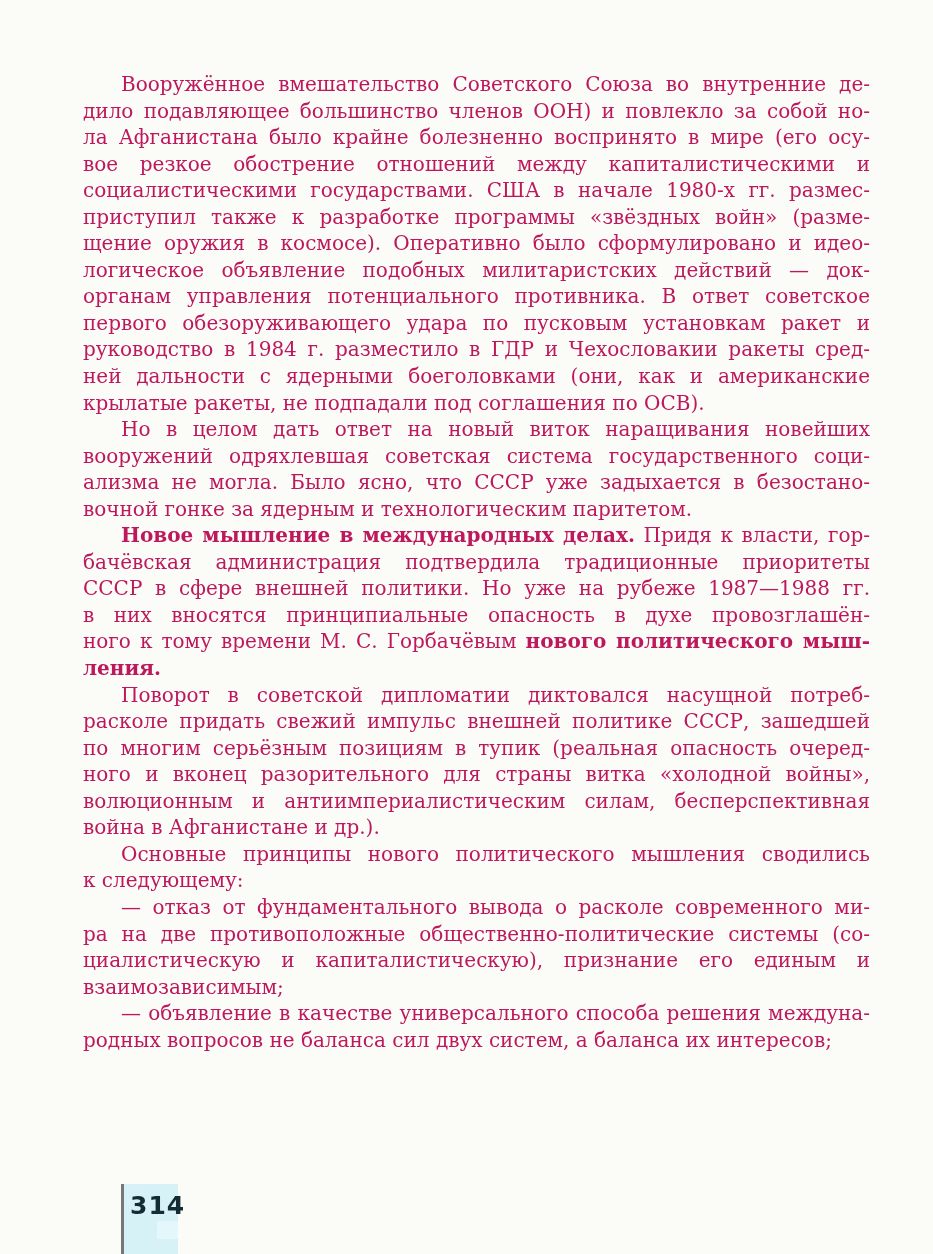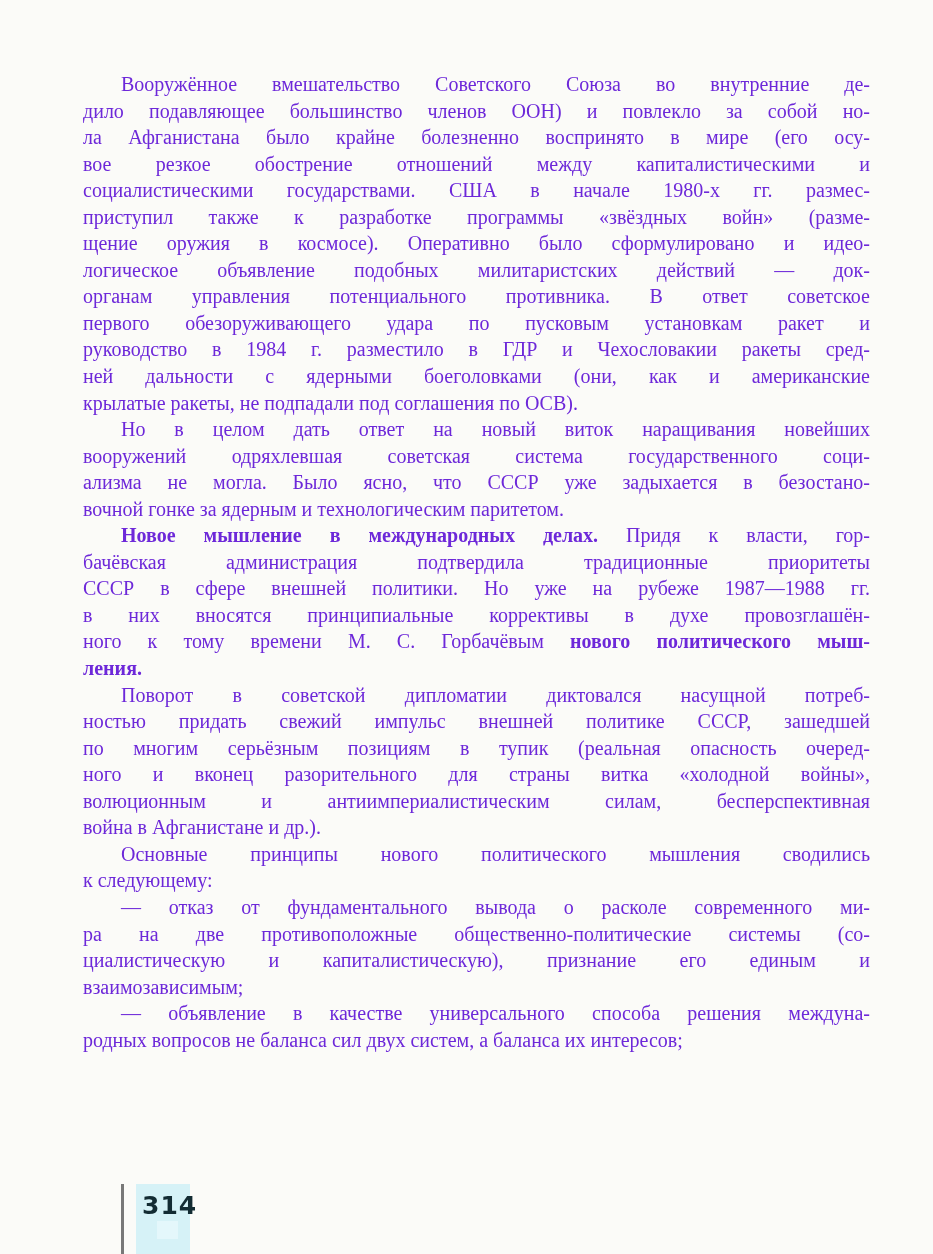--- a/index.html
+++ b/index.html
@@ -18,22 +18,21 @@
     position: absolute;
     inset: 0;
     background: #fbfbf8;
   }
   .text-block {
     position: absolute;
     left: 83px;
     top: 71px;
     width: 787px;
     font-size: 20px;
-    color: #6d28d9;
-    font-family: Liberation Serif, serif;
+    color: #be185d;
   }
   .para { margin: 0; }
   .line {
     height: 26.55px;
     line-height: 26.55px;
     text-align: justify;
     text-align-last: justify;
     overflow: hidden;
     white-space: normal;
   }
@@ -44,21 +43,21 @@
   .pageno-rule {
     position: absolute;
     left: 121px;
     top: 1184px;
     width: 3px;
     height: 70px;
     background: #787878;
   }
   .pageno-box {
     position: absolute;
-    left: 136px;
+    left: 124px;
     top: 1184px;
     width: 54px;
     height: 70px;
     background: #d6f2f7;
   }
   .pageno {
     font-family: "DejaVu Sans", "Liberation Sans", sans-serif;
     font-weight: bold;
     font-size: 25px;
     letter-spacing: 1px;
@@ -98,27 +97,27 @@
       <div class="para">
         <div class="line first"><span>Но в целом дать ответ на новый виток наращивания новейших</span></div>
         <div class="line"><span>вооружений одряхлевшая советская система государственного соци-</span></div>
         <div class="line"><span>ализма не могла. Было ясно, что СССР уже задыхается в безостано-</span></div>
         <div class="line last"><span>вочной гонке за ядерным и технологическим паритетом.</span></div>
       </div>
       <div class="para">
         <div class="line first"><span class="b">Новое мышление в международных делах.</span><span> Придя к власти, гор-</span></div>
         <div class="line"><span>бачёвская администрация подтвердила традиционные приоритеты</span></div>
         <div class="line"><span>СССР в сфере внешней политики. Но уже на рубеже 1987—1988 гг.</span></div>
-        <div class="line"><span>в них вносятся принципиальные коррективы в духе провозглашён-</span></div>
+        <div class="line"><span>в них вносятся принципиальные опасность в духе провозглашён-</span></div>
         <div class="line"><span>ного к тому времени М. С. Горбачёвым </span><span class="b">нового политического мыш-</span></div>
         <div class="line last"><span class="b">ления.</span></div>
       </div>
       <div class="para">
         <div class="line first"><span>Поворот в советской дипломатии диктовался насущной потреб-</span></div>
-        <div class="line"><span>ностью придать свежий импульс внешней политике СССР, зашедшей</span></div>
+        <div class="line"><span>расколе придать свежий импульс внешней политике СССР, зашедшей</span></div>
         <div class="line"><span>по многим серьёзным позициям в тупик (реальная опасность очеред-</span></div>
         <div class="line"><span>ного и вконец разорительного для страны витка «холодной войны»,</span></div>
         <div class="line"><span>волюционным и антиимпериалистическим силам, бесперспективная</span></div>
         <div class="line last"><span>война в Афганистане и др.).</span></div>
       </div>
       <div class="para">
         <div class="line first"><span>Основные принципы нового политического мышления сводились</span></div>
         <div class="line last"><span>к следующему:</span></div>
       </div>
       <div class="para">

